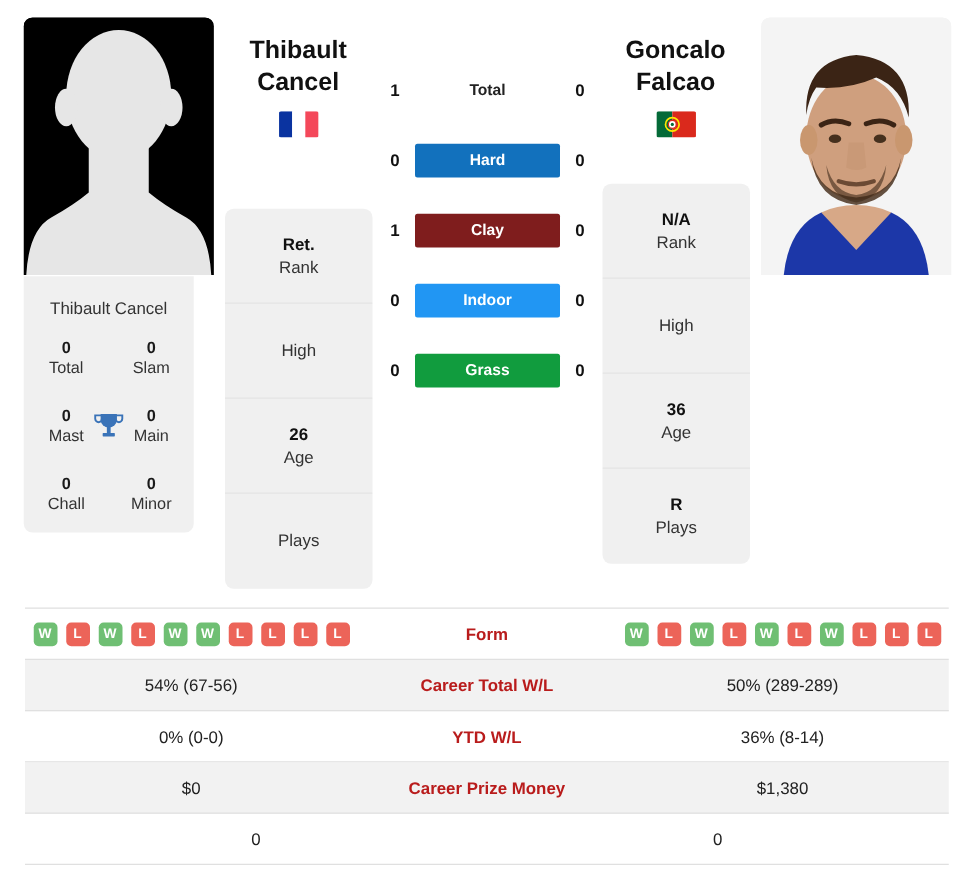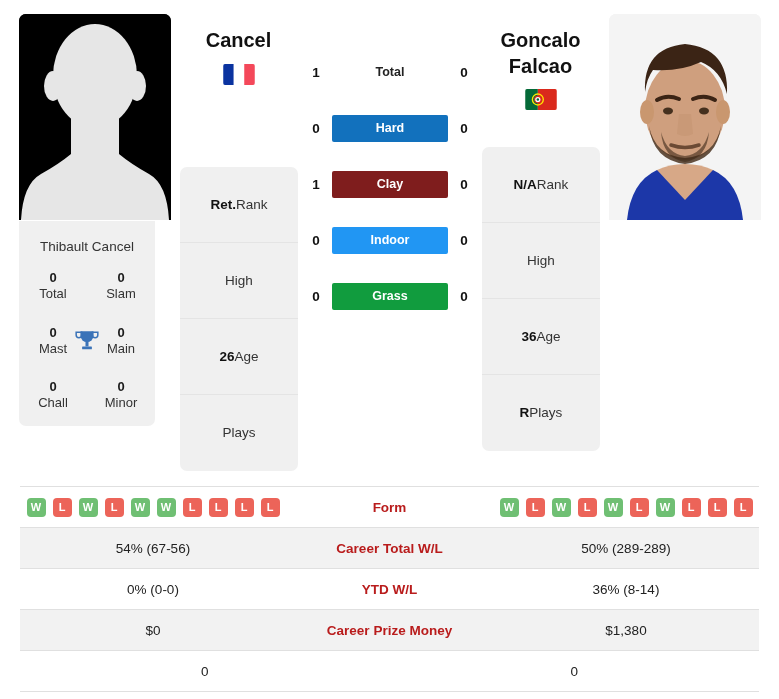--- a/index.html
+++ b/index.html
@@ -109,21 +109,21 @@
     width: 118px;
     background: #f0f0f0;
     border-radius: 7px;
     overflow: hidden;
   }
   .icard.left  { left: 180px; top: 167px; }
   .icard.right { left: 482px; top: 147px; }
   .irow {
     height: 76px;
     display: flex;
-    flex-direction: row;
+    flex-direction: column;
     align-items: center;
     justify-content: center;
     border-bottom: 1px solid #e4e4e4;
   }
   .irow:last-child { border-bottom: none; }
   .irow .v {
     font-size: 13.5px;
     font-weight: bold;
     color: #111;
     line-height: 1.3;
@@ -260,20 +260,21 @@
           <path d="M6 3h12v4a6 6 0 0 1-12 0V3z" fill="#3a73b8"></path>
           <path d="M4 4h3v2.5A2.5 2.5 0 0 1 4.5 9 2.5 2.5 0 0 1 2 6.5V4h2z" fill="none" stroke="#3a73b8" stroke-width="1.4"></path>
           <path d="M20 4h-3v2.5A2.5 2.5 0 0 0 19.5 9 2.5 2.5 0 0 0 22 6.5V4h-2z" fill="none" stroke="#3a73b8" stroke-width="1.4"></path>
           <rect x="10.6" y="12" width="2.8" height="5" fill="#3a73b8"></rect>
           <rect x="7.5" y="17" width="9" height="2.6" rx="0.5" fill="#3a73b8"></rect>
         </svg>
       </div>
     </div>
 
     <div class="nameblock left">
+      <div class="pname">Thibault</div>
       <div class="pname">Cancel</div>
       <svg class="flag" viewBox="0 0 3 2">
         <rect x="0" y="0" width="1" height="2" fill="#0a33a0"></rect>
         <rect x="1" y="0" width="1" height="2" fill="#ffffff"></rect>
         <rect x="2" y="0" width="1" height="2" fill="#f4485a"></rect>
       </svg>
     </div>
 
     <div class="icard left">
       <div class="irow">

